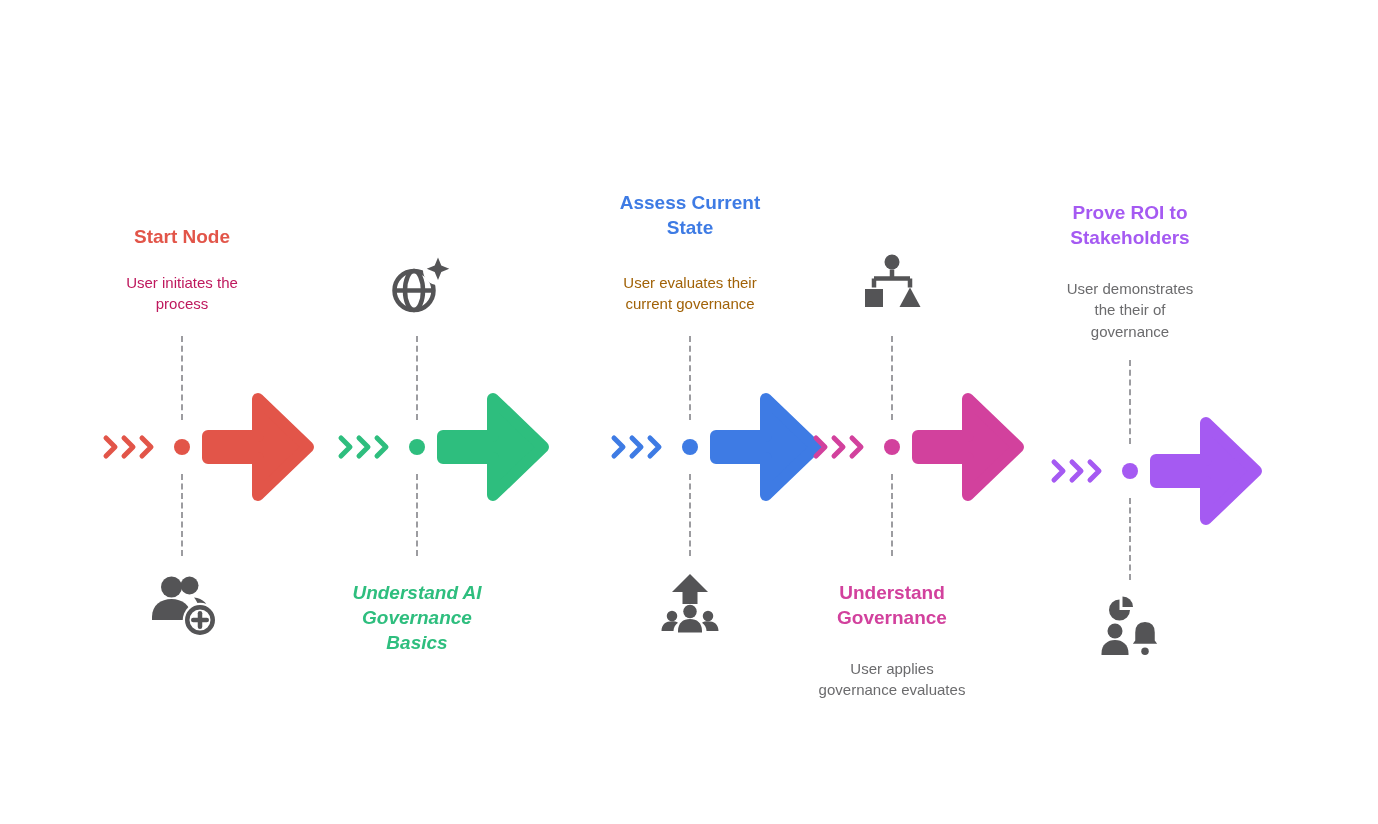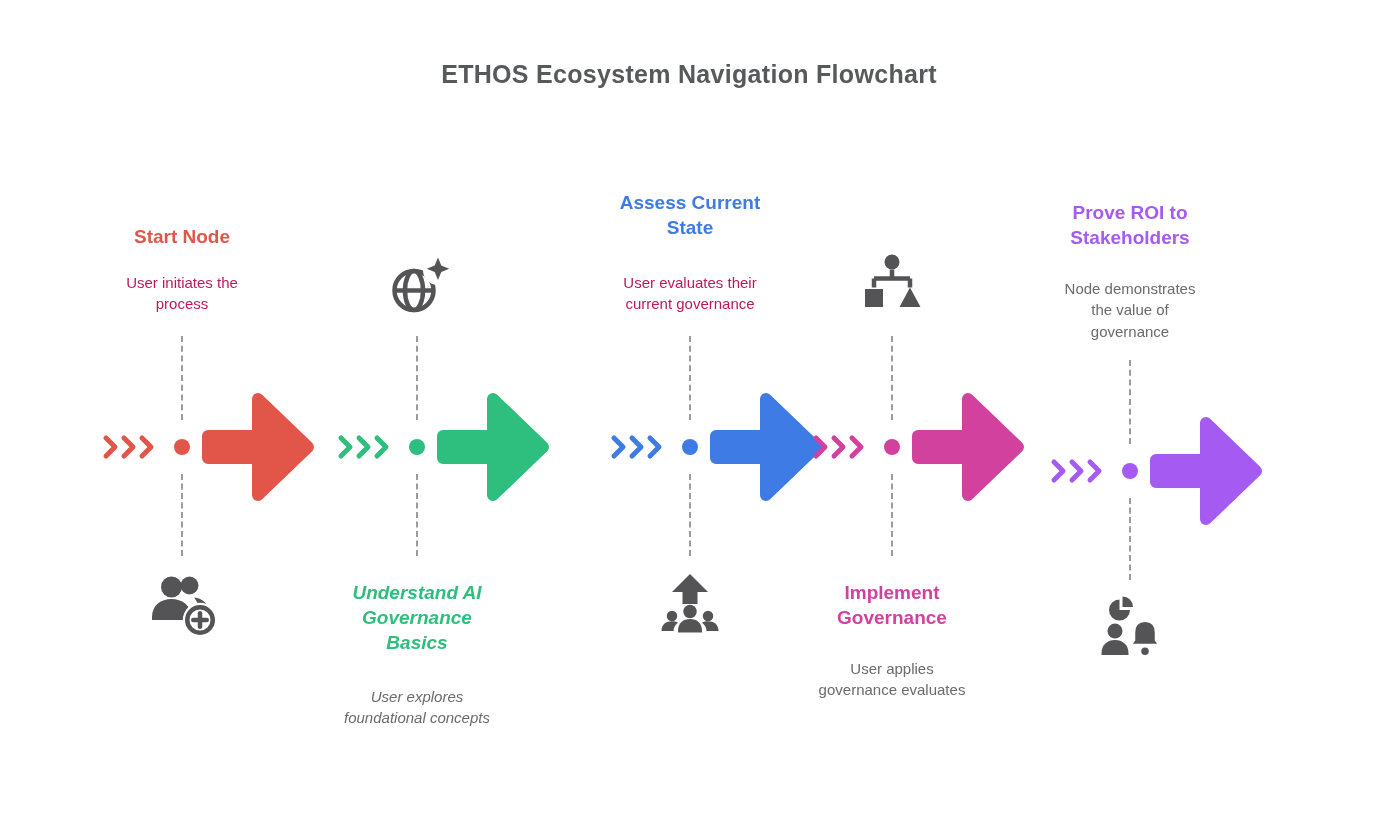--- a/index.html
+++ b/index.html
@@ -24,21 +24,20 @@
   .dot{position:absolute;width:16px;height:16px;border-radius:50%;background:currentColor;}
   .chevrons{position:absolute;width:60px;height:26px;}
   .arrow{position:absolute;width:112px;height:114px;}
   .icon{position:absolute;width:72px;height:72px;}
 </style>
 </head>
 <body>
 
 <div class="canvas">
 
-  <div class="main-title" style="color: rgb(88, 89, 91);">ETHOS Ecosystem Navigation Flowchart</div>
 
   <div class="step" style="color: rgb(226, 85, 73);">
     <div class="step-title" style="left:100px;top:224px">Start Node</div>
     <div class="step-desc" style="left: 107px; top: 272px; color: #be185d;">User initiates the process</div>
     <div class="dash" style="left: 181px; top: 336px; height: 84px; border-color: rgb(156, 156, 160);"></div>
     <div class="dash" style="left: 181px; top: 474px; height: 82px; border-color: rgb(156, 156, 160);"></div>
     <svg class="chevrons" style="left:102px;top:434px" viewBox="0 0 60 26">
       <polyline points="4,4 13,13 4,22" fill="none" stroke="currentColor" stroke-width="5" stroke-linecap="round" stroke-linejoin="round"></polyline>
       <polyline points="22,4 31,13 22,22" fill="none" stroke="currentColor" stroke-width="5" stroke-linecap="round" stroke-linejoin="round"></polyline>
       <polyline points="40,4 49,13 40,22" fill="none" stroke="currentColor" stroke-width="5" stroke-linecap="round" stroke-linejoin="round"></polyline>
@@ -72,26 +71,25 @@
     <svg class="chevrons" style="left:337px;top:434px" viewBox="0 0 60 26">
       <polyline points="4,4 13,13 4,22" fill="none" stroke="currentColor" stroke-width="5" stroke-linecap="round" stroke-linejoin="round"></polyline>
       <polyline points="22,4 31,13 22,22" fill="none" stroke="currentColor" stroke-width="5" stroke-linecap="round" stroke-linejoin="round"></polyline>
       <polyline points="40,4 49,13 40,22" fill="none" stroke="currentColor" stroke-width="5" stroke-linecap="round" stroke-linejoin="round"></polyline>
     </svg>
     <div class="dot" style="left:409px;top:439px"></div>
     <svg class="arrow" style="left:437px;top:390px" viewBox="0 0 112 114">
       <polygon points="6,46 56,46 56,9 106,57 56,105 56,68 6,68" fill="currentColor" stroke="currentColor" stroke-width="12" stroke-linejoin="round"></polygon>
     </svg>
     <div class="step-title" style="left:335px;top:580px">Understand AI Governance Basics</div>
-    <div class="step-desc" style="left: 342px; top: 686px; color: rgb(107, 107, 109);">User explores foundational concepts</div>
   </div>
 
   <div class="step" style="color: rgb(62, 123, 228); margin-left: 36px;">
     <div class="step-title" style="left:572px;top:190px">Assess Current State</div>
-    <div class="step-desc" style="left: 579px; top: 272px; color: #be185d;">User evaluates their current governance</div>
+    <div class="step-desc" style="left: 579px; top: 272px; color: #a16207;">User evaluates their current governance</div>
     <div class="dash" style="left: 653px; top: 336px; height: 84px; border-color: rgb(156, 156, 160);"></div>
     <div class="dash" style="left: 653px; top: 474px; height: 82px; border-color: rgb(156, 156, 160);"></div>
     <svg class="chevrons" style="left:574px;top:434px" viewBox="0 0 60 26">
       <polyline points="4,4 13,13 4,22" fill="none" stroke="currentColor" stroke-width="5" stroke-linecap="round" stroke-linejoin="round"></polyline>
       <polyline points="22,4 31,13 22,22" fill="none" stroke="currentColor" stroke-width="5" stroke-linecap="round" stroke-linejoin="round"></polyline>
       <polyline points="40,4 49,13 40,22" fill="none" stroke="currentColor" stroke-width="5" stroke-linecap="round" stroke-linejoin="round"></polyline>
     </svg>
     <div class="dot" style="left:646px;top:439px"></div>
     <svg class="arrow" style="left:674px;top:390px" viewBox="0 0 112 114">
       <polygon points="6,46 56,46 56,9 106,57 56,105 56,68 6,68" fill="currentColor" stroke="currentColor" stroke-width="12" stroke-linejoin="round"></polygon>
@@ -118,27 +116,27 @@
     <div class="dash" style="left: 891px; top: 474px; height: 82px; border-color: rgb(156, 156, 160);"></div>
     <svg class="chevrons" style="left:812px;top:434px" viewBox="0 0 60 26">
       <polyline points="4,4 13,13 4,22" fill="none" stroke="currentColor" stroke-width="5" stroke-linecap="round" stroke-linejoin="round"></polyline>
       <polyline points="22,4 31,13 22,22" fill="none" stroke="currentColor" stroke-width="5" stroke-linecap="round" stroke-linejoin="round"></polyline>
       <polyline points="40,4 49,13 40,22" fill="none" stroke="currentColor" stroke-width="5" stroke-linecap="round" stroke-linejoin="round"></polyline>
     </svg>
     <div class="dot" style="left:884px;top:439px"></div>
     <svg class="arrow" style="left:912px;top:390px" viewBox="0 0 112 114">
       <polygon points="6,46 56,46 56,9 106,57 56,105 56,68 6,68" fill="currentColor" stroke="currentColor" stroke-width="12" stroke-linejoin="round"></polygon>
     </svg>
-    <div class="step-title" style="left:810px;top:580px">Implement Governance</div>
+    <div class="step-title" style="left:810px;top:580px">Understand Governance</div>
     <div class="step-desc" style="left: 817px; top: 658px; color: rgb(107, 107, 109);">User applies governance evaluates</div>
   </div>
 
   <div class="step" style="color: rgb(165, 90, 242); margin-top: 24px;">
     <div class="step-title" style="left:1048px;top:176px">Prove ROI to Stakeholders</div>
-    <div class="step-desc" style="left: 1055px; top: 254px; color: rgb(107, 107, 109);">Node demonstrates the value of governance</div>
+    <div class="step-desc" style="left: 1055px; top: 254px; color: rgb(107, 107, 109);">User demonstrates the their of governance</div>
     <div class="dash" style="left: 1129px; top: 336px; height: 84px; border-color: rgb(156, 156, 160);"></div>
     <div class="dash" style="left: 1129px; top: 474px; height: 82px; border-color: rgb(156, 156, 160);"></div>
     <svg class="chevrons" style="left:1050px;top:434px" viewBox="0 0 60 26">
       <polyline points="4,4 13,13 4,22" fill="none" stroke="currentColor" stroke-width="5" stroke-linecap="round" stroke-linejoin="round"></polyline>
       <polyline points="22,4 31,13 22,22" fill="none" stroke="currentColor" stroke-width="5" stroke-linecap="round" stroke-linejoin="round"></polyline>
       <polyline points="40,4 49,13 40,22" fill="none" stroke="currentColor" stroke-width="5" stroke-linecap="round" stroke-linejoin="round"></polyline>
     </svg>
     <div class="dot" style="left:1122px;top:439px"></div>
     <svg class="arrow" style="left:1150px;top:390px" viewBox="0 0 112 114">
       <polygon points="6,46 56,46 56,9 106,57 56,105 56,68 6,68" fill="currentColor" stroke="currentColor" stroke-width="12" stroke-linejoin="round"></polygon>

